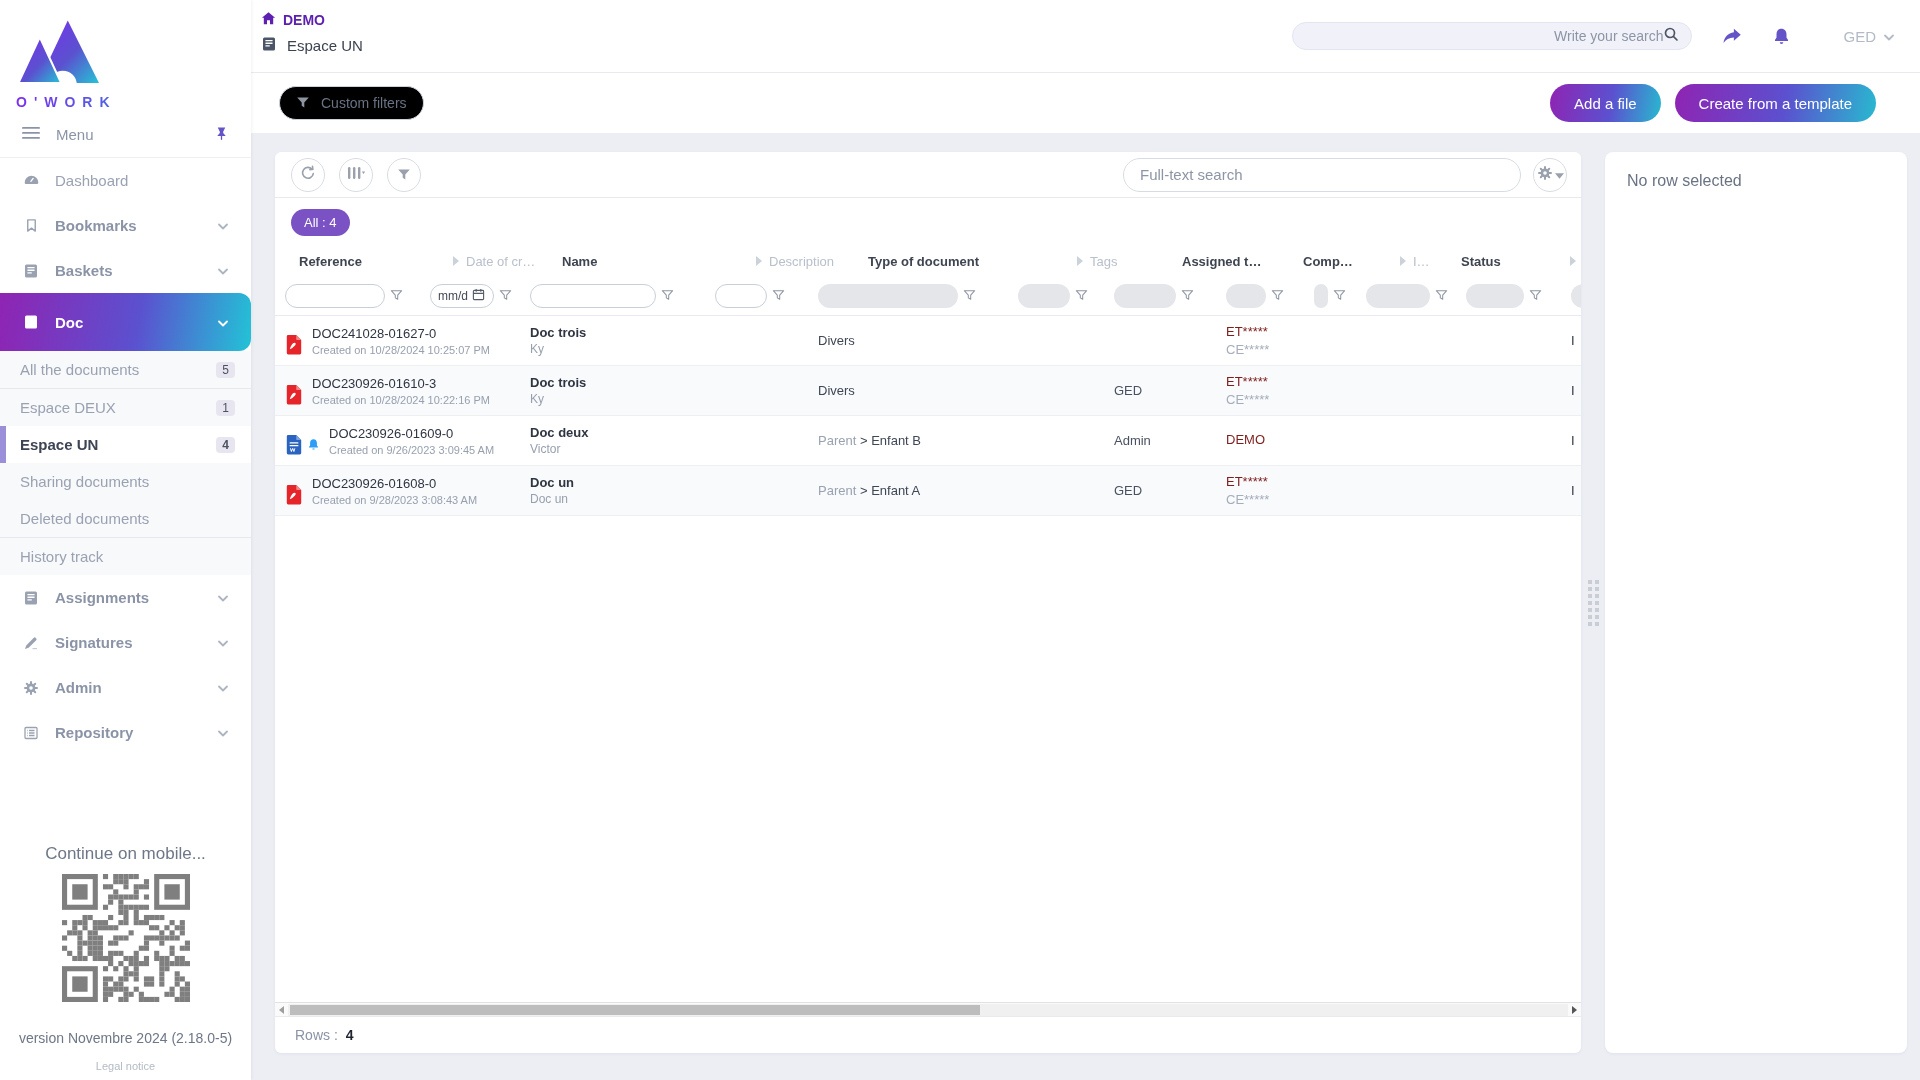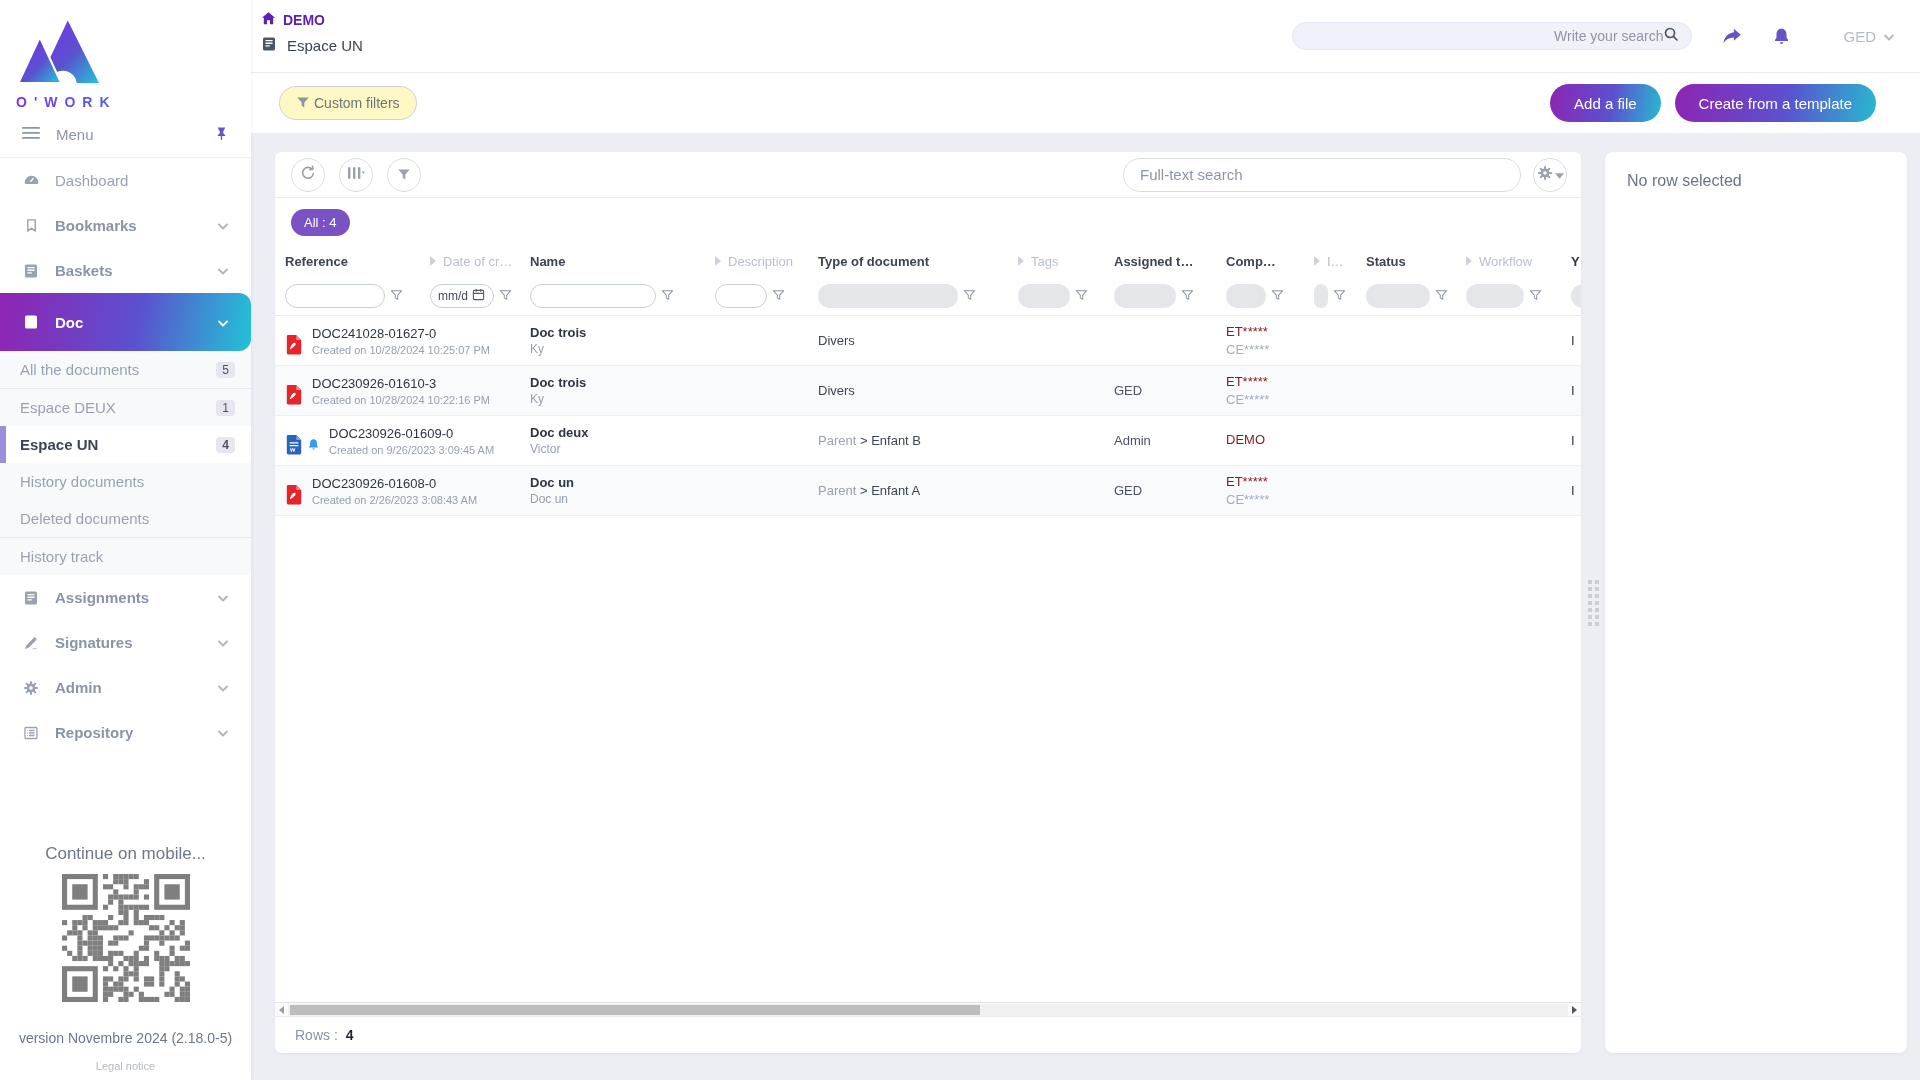--- a/index.html
+++ b/index.html
@@ -42,42 +42,42 @@
   .crumb-space { display:flex; align-items:center; gap:10px; margin-top:7px; color:#3c4350; font-size:15px; }
   .crumb-space .icn { color:#4a5568; }
   .topbar-right { display:flex; align-items:center; }
   .search-pill { width:400px; height:28px; background:#f1f2f9; border:1px solid #e3e5f0; border-radius:14px; display:flex; align-items:center; padding:0 12px; }
   .search-pill input { flex:1; border:none; background:transparent; outline:none; font-size:14px; color:#49505e; font-family:inherit;text-align:right; }
   .search-pill input::placeholder { color:#8d95a5; }
   .search-pill .icn { color:#4d5564; }
   .top-icon { color:#6554c8; margin-left:30px; cursor:pointer; display:flex; }
   .user-chip { color:#b3bac6; font-size:15px; display:flex; align-items:center; gap:7px; margin-left:52px; cursor:pointer; }
   .actionbar { background:#fff; height:60px; display:flex; align-items:center; justify-content:space-between; padding:0 44px 0 28px; }
-  .custom-filters { height:34px; border:1px solid #ccd2da; border-radius:17px; background:#fef9c3; color:#6a7383; font-size:14px; display:flex; align-items:center; gap:4px; padding:16px 16px; cursor:pointer; font-family:inherit; }
+  .custom-filters { height:34px; border:1px solid #ccd2da; border-radius:17px; background:#000000; color:#6a7383; font-size:14px; display:flex; align-items:center; gap:11px; padding:16px 16px; cursor:pointer; font-family:inherit; }
   .btn-group { display:flex; gap:14px; }
   .grad-btn { height:38px; border:none; border-radius:19px; color:#fff; font-size:15px; padding:0 24px; background:linear-gradient(100deg,#8f24b3 0%,#5b51cf 55%,#28b9cf 100%); cursor:pointer; font-family:inherit; }
 
   
   .content { flex:1; display:flex; padding:19px 13px 27px 24px; min-height:0; }
   .table-panel { width:1306px; flex:none; background:#fff; border-radius:6px; display:flex; flex-direction:column; overflow:hidden; box-shadow:0 1px 3px rgba(40,50,80,.06); }
   .splitter { width:24px; flex:none; display:flex; align-items:center; justify-content:center; }
   .dots { display:grid; grid-template-columns:repeat(2,4px); gap:3px; }
   .dots i { width:4px; height:4px; background:#c9ced6; display:block; }
   .detail-panel { flex:1; background:#fff; border-radius:8px; padding:20px 22px; color:#6a7383; font-size:16px; box-shadow:0 1px 3px rgba(40,50,80,.06); }
 
   .panel-toolbar { height:46px; flex:none; display:flex; align-items:center; justify-content:space-between; padding:0 14px 0 16px; border-bottom:1px solid #e8eaef; }
   .tool-left { display:flex; gap:14px; }
   .circle-btn { width:34px; height:34px; border-radius:50%; border:1px solid #d8dce2; background:#fff; color:#9aa1ad; display:flex; align-items:center; justify-content:center; cursor:pointer; gap:2px; }
   .tool-right { display:flex; align-items:center; gap:12px; }
   .fulltext { width:398px; height:34px; border:1px solid #d8dce2; border-radius:17px; padding:0 16px; font-size:15px; font-family:inherit; color:#7f1d1d; outline:none; }
   .fulltext::placeholder { color:#8d95a5; }
   .chip-row { height:48px; flex:none; display:flex; align-items:center; padding:0 16px; }
   .chip { background:#7a52c4; color:#fff; font-size:13px; border-radius:14px; padding:6px 13px; cursor:pointer; }
 
-  .ghead { display:flex; height:30px; align-items:center; padding-left:10px; }
+  .ghead { display:flex; height:30px; align-items:center; padding-left:24px;gap:9px; }
   .gh-cell { display:flex; align-items:center; gap:7px; font-size:13px; color:#3e4450; font-weight:700; white-space:nowrap; overflow:hidden; flex:none; padding-right:6px; }
   .gh-cell.light { color:#b9c0cb; font-weight:400; }
   .arrow { color:#ccd2da; display:flex; flex:none; }
   .gfilters { display:flex; align-items:center; height:40px; padding-left:10px; border-bottom:1px solid #e8eaef; }
   .gf-cell { display:flex; align-items:center; gap:5px; flex:none; padding-right:6px; }
   .f-input { border:1px solid #c9cfd7; border-radius:12px; height:24px; background:#fff; font-family:inherit; font-size:12px; padding:0 8px; outline:none; min-width:0; }
   .f-select { background:#e4e6ea; border-radius:12px; height:24px; cursor:pointer; }
   .date-box { border:1px solid #c9cfd7; border-radius:12px; height:24px; display:flex; align-items:center; gap:4px; padding:0 7px; font-size:12px; color:#444a55; background:#fff; }
   .funnel { color:#8d95a2; display:flex; flex:none; cursor:pointer; }
 
@@ -203,21 +203,21 @@
           <div class="sub-divider"></div>
           <div class="sub-item">
             <span class="lbl">Espace DEUX</span>
             <span class="badge">1</span>
           </div>
           <div class="sub-item active">
             <span class="lbl">Espace UN</span>
             <span class="badge">4</span>
           </div>
           <div class="sub-item">
-            <span class="lbl">History documents</span>
+            <span class="lbl">Sharing documents</span>
           </div>
           <div class="sub-item">
             <span class="lbl">Deleted documents</span>
           </div>
           <div class="sub-divider"></div>
           <div class="sub-item">
             <span class="lbl">History track</span>
           </div>
         </div>
         <div class="side-item bold">
@@ -889,21 +889,21 @@
               <div class="cell cref">
                 <span class="doc-icn">
                   <svg viewBox="0 0 20 24" width="18" height="22">
                     <path d="M2 2.5A1.5 1.5 0 0 1 3.5 1h9L18 6.5V21a1.5 1.5 0 0 1-1.5 1.5h-13A1.5 1.5 0 0 1 2 21z" fill="#e5252a"></path>
                     <path d="M12.5 1 18 6.5h-4.5a1 1 0 0 1-1-1z" fill="#f48789"></path>
                     <path d="M5.3 16.8c1.2-4 3-7.4 5.3-7.4 1.7 0 1.8 1.8.2 3.5-1.5 1.7-3.8 3.3-5.5 3.9z" fill="#fff"></path>
                   </svg>
                 </span>
                 <div>
                   <div class="ref-main">DOC230926-01608-0</div>
-                  <div class="ref-sub">Created on 2/26/2023 3:08:43 AM</div>
+                  <div class="ref-sub">Created on 9/28/2023 3:08:43 AM</div>
                 </div>
               </div>
               <div class="cell c2">
                 <div class="name-main">Doc un</div>
                 <div class="name-sub">Doc un</div>
               </div>
               <div class="cell c3"></div>
               <div class="cell c4"><span class="type-parent">Parent</span> <span class="type-main">&gt; Enfant A</span></div>
               <div class="cell c5"></div>
               <div class="cell c6">GED</div>

